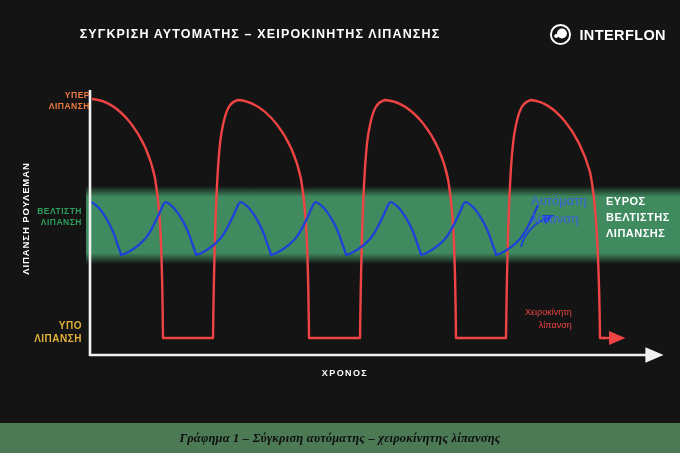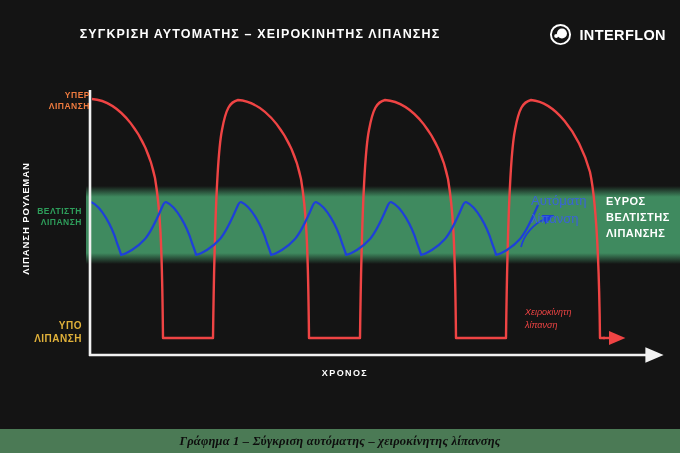--- a/index.html
+++ b/index.html
@@ -51,31 +51,31 @@
   .ann-over{left:0px;top:90px;width:82px;color:#ef7b3f;font-size:8.5px;font-weight:bold;letter-spacing:.5px;padding-left:8px;}
   .ann-opt {left:0px;top:206px;width:82px;color:#2e9e5b;font-size:8.5px;font-weight:bold;letter-spacing:.5px;}
   .ann-under{left:0px;top:320px;width:82px;color:#e0b13a;font-size:10px;font-weight:bold;letter-spacing:.5px;}
 
   .ann-auto{
     position:absolute;left:531px;top:192px;
     color:#3a63d8;font-size:13px;line-height:1.4;text-align:left;white-space:nowrap;
   }
   .ann-manual{
     position:absolute;left:525px;top:306px;
-    color:#ef4444;font-size:9px;line-height:1.4;text-align:left;white-space:nowrap;font-style:italic;
+    color:#ef4444;font-size:9px;line-height:1.4;text-align:right;white-space:nowrap;
   }
   .ann-range{
     position:absolute;left:606px;top:194px;
     color:#ffffff;font-size:11px;font-weight:bold;letter-spacing:.5px;
     line-height:1.45;text-align:left;white-space:nowrap;
   }
 
   
   .caption-bar{
-    position:absolute;left:0;bottom:0;width:680px;height:24px;
+    position:absolute;left:0;bottom:0;width:680px;height:30px;
     background:#4b7a55;
     display:flex;align-items:center;justify-content:center;
   }
   .caption-text{
     color:#0d0d0d;font-size:12.5px;font-style:italic;font-weight:bold;
     font-family:"Liberation Serif", serif;
     letter-spacing:.2px;
   }
 </style>
 </head>

